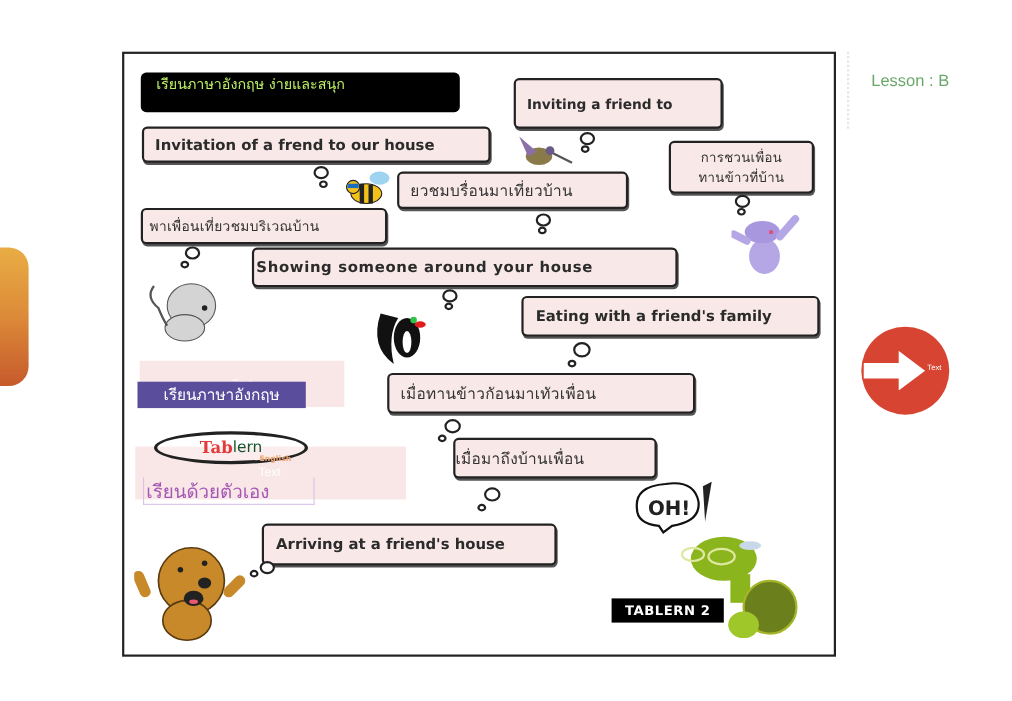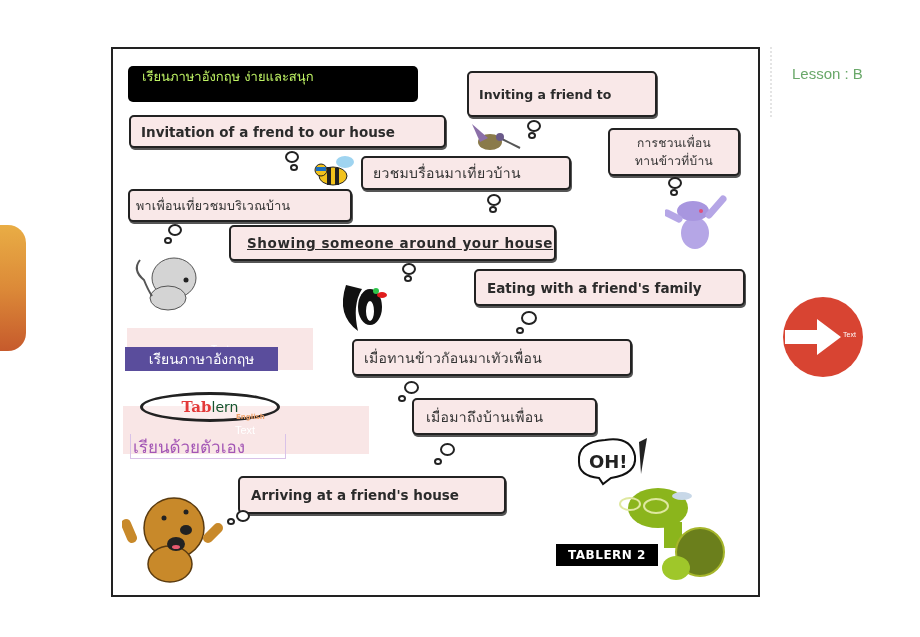--- a/index.html
+++ b/index.html
@@ -54,33 +54,33 @@
 </div>
 
 <div class="abs bubble b-th" style="left:361px; top:156px; width:210px; height:34px; padding-left:10px; font-size:14px;">
   <span>ยวชมบรื่อนมาเที่ยวบ้าน</span>
 </div>
 
 <div class="abs bubble b-th" style="left:128px; top:189px; width:224px; height:33px; padding-left:6px; font-size:12.5px;">
   <span>พาเพื่อนเที่ยวชมบริเวณบ้าน</span>
 </div>
 
-<div class="abs bubble b-en" style="left:229px; top:225px; width:327px; height:36px; padding-left:16px; letter-spacing:0.6px;text-decoration:underline;">
+<div class="abs bubble b-en" style="left:229px; top:225px; width:387px; height:36px; padding-left:2px; letter-spacing:0.6px;">
   <span>Showing someone around your house</span>
 </div>
 
 <div class="abs bubble b-en" style="left:474px; top:269px; width:271px; height:37px; padding-left:11px;">
   <span>Eating with a friend's family</span>
 </div>
 
 <div class="abs bubble b-th" style="left:352px; top:339px; width:280px; height:37px; padding-left:10px; font-size:14px;">
   <span>เมื่อทานข้าวกัอนมาเทัวเพื่อน</span>
 </div>
 
-<div class="abs bubble b-th" style="left:412px; top:398px; width:185px; height:37px; padding-left:12px; font-size:14px;">
+<div class="abs bubble b-th" style="left:412px; top:398px; width:185px; height:37px; font-size:14px;">
   <span>เมื่อมาถึงบ้านเพื่อน</span>
 </div>
 
 <div class="abs bubble b-en" style="left:238px; top:476px; width:268px; height:38px; padding-left:11px;">
   <span>Arriving at a friend's house</span>
 </div>
 
 <div class="abs circle" style="left:285px; top:151px; width:14px; height:12px;"></div>
 <div class="abs circle" style="left:290px; top:164px; width:8px; height:7px;"></div>
 <div class="abs circle" style="left:527px; top:120px; width:14px; height:12px;"></div>

